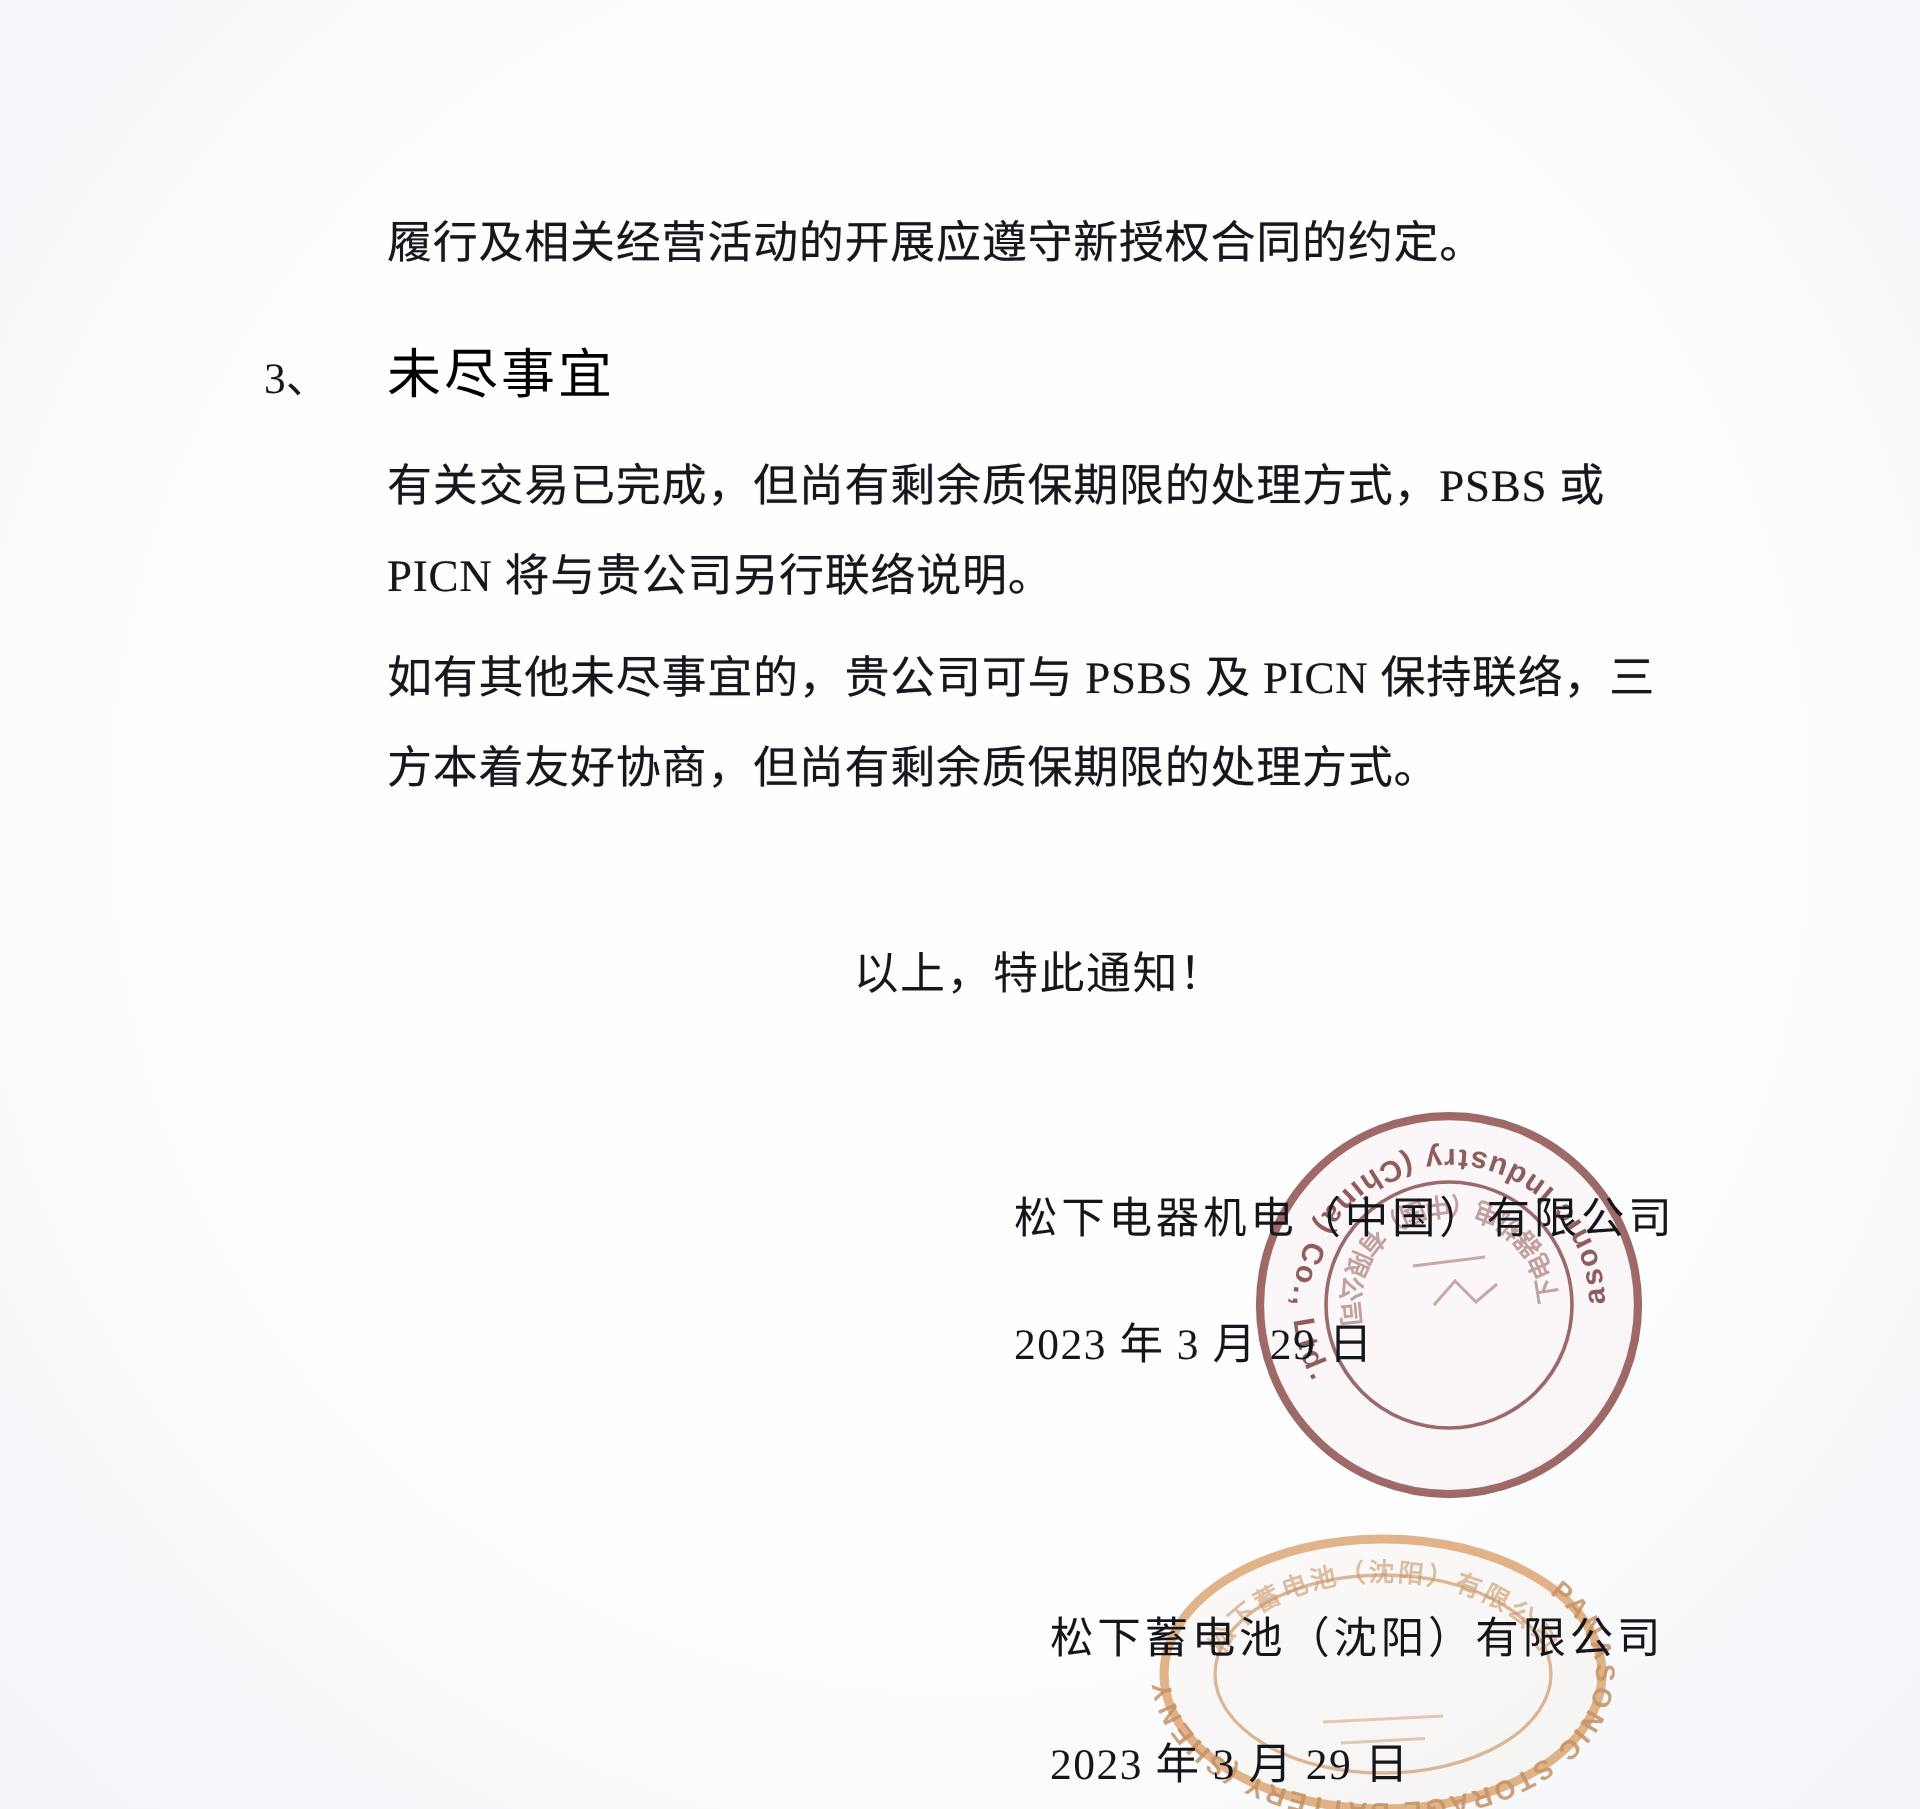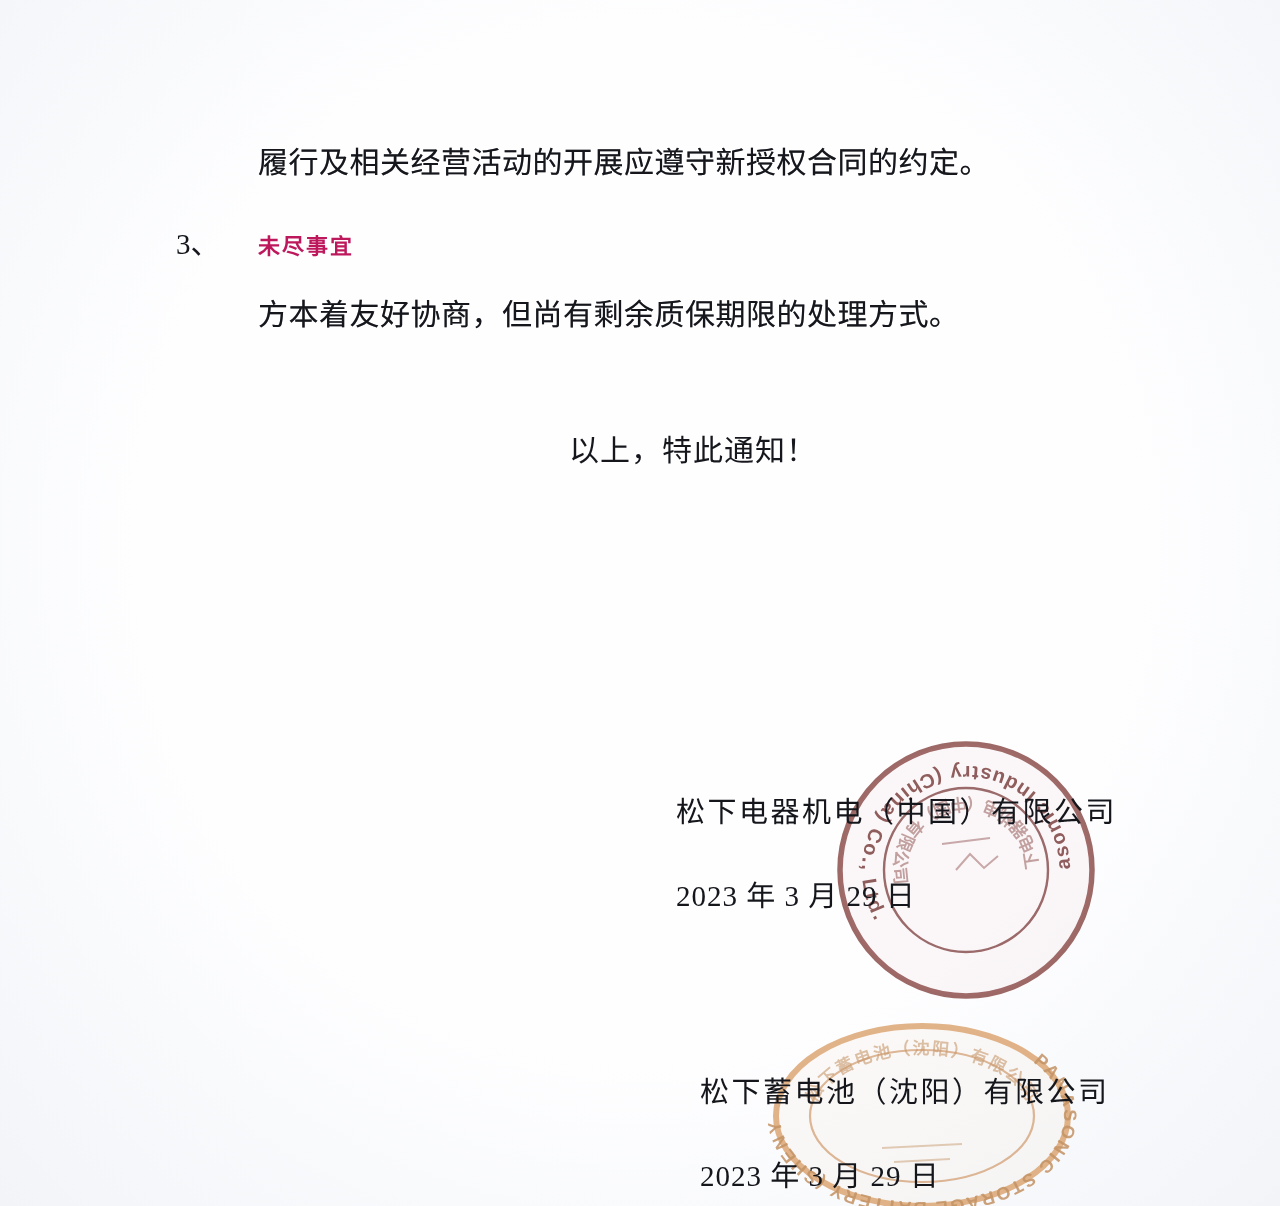--- a/index.html
+++ b/index.html
@@ -63,24 +63,23 @@
     display: flex;
     align-items: baseline;
     margin-top: 42px;
   }
   .heading-num {
     width: 82px;
     font-size: 29px;
     color: #15171c;
   }
   .heading-text {
-    font-size: 22px;
+    font-size: 36px;
     letter-spacing: 2px;
-    color: #be185d;
-    font-weight: bold;
+    color: #000000;
   }
 
   .para {
     margin-top: 38px;
   }
   .para .line + .line {
     margin-top: 30px;
   }
 
   .closing {
@@ -206,22 +205,27 @@
 
     <div class="body-block">
 
       <div class="line indent">履行及相关经营活动的开展应遵守新授权合同的约定。</div>
 
       <div class="heading-row">
         <span class="heading-num">3、</span>
         <span class="heading-text">未尽事宜</span>
       </div>
 
-
       <div class="para">
+        <div class="line indent">有关交易已完成，但尚有剩余质保期限的处理方式，PSBS 或</div>
+        <div class="line indent">PICN 将与贵公司另行联络说明。</div>
+      </div>
+
+      <div class="para">
+        <div class="line indent">如有其他未尽事宜的，贵公司可与 PSBS 及 PICN 保持联络，三</div>
         <div class="line indent">方本着友好协商，但尚有剩余质保期限的处理方式。</div>
       </div>
 
       <div class="closing">以上，特此通知！</div>
     </div>
 
     <div class="sig-block first">
       <div class="sig-company">松下电器机电（中国）有限公司</div>
       <div class="sig-date">2023 年   3 月 29 日</div>
     </div>

